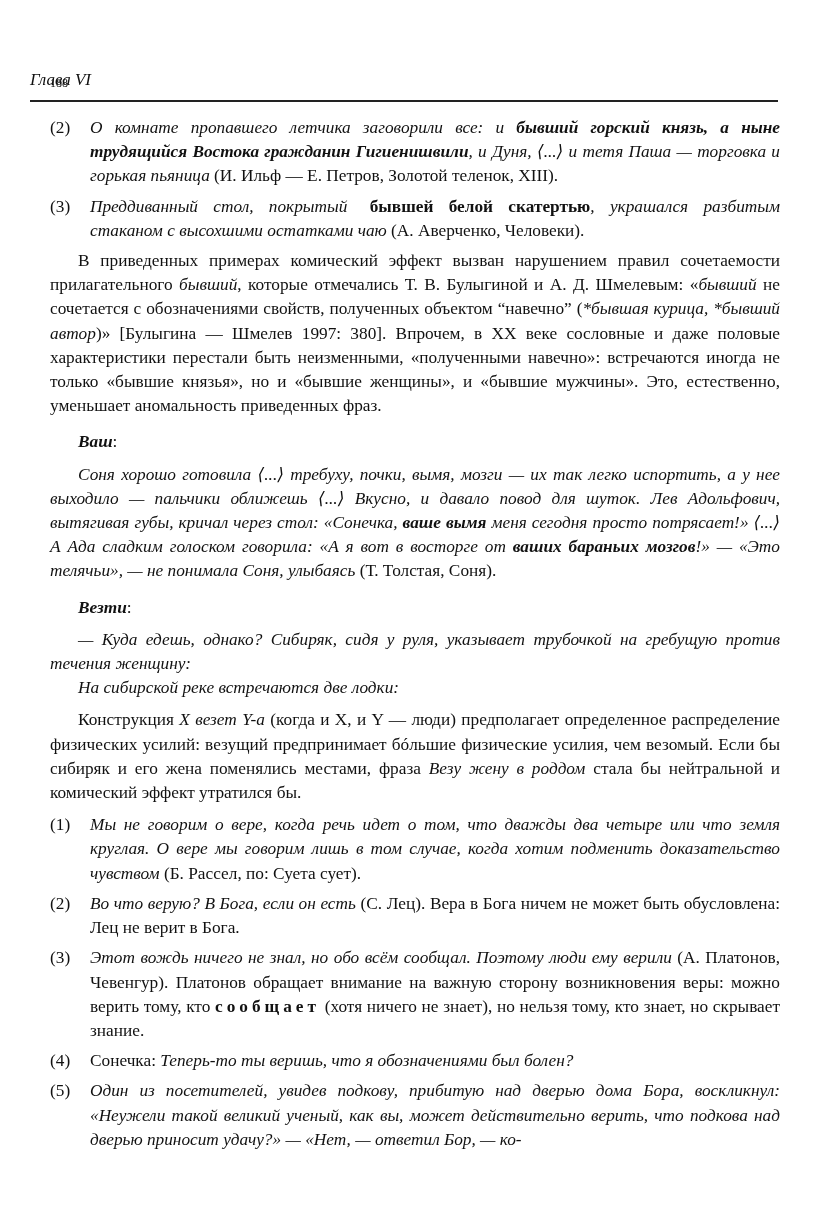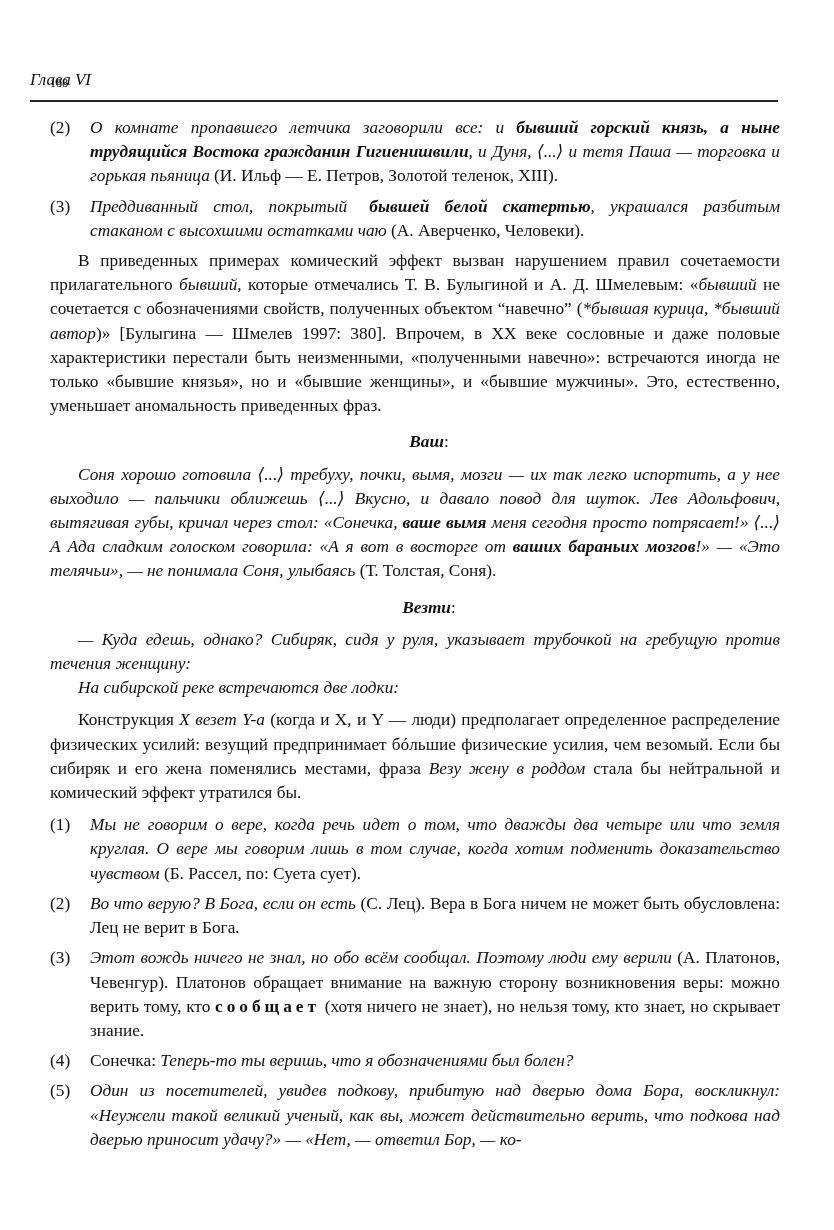--- a/index.html
+++ b/index.html
@@ -10,21 +10,21 @@
             border-bottom: 2px solid #222; }
   .page-num { position: absolute; left: 20px; top: 6px; font-size: 12px; }
   .running-title { position: absolute; left: 0; right: 0; top: 0; text-align: left;
                    font-style: italic; font-size: 17px; }
   .content { position: absolute; top: 116px; left: 0; width: 730px; font-size: 17.3px; line-height: 24.2px; }
   .ex { display: flex; margin: 0 0 6px 0; }
   .ex .num { width: 40px; flex: 0 0 40px; }
   .ex .txt { flex: 1; text-align: justify; }
   p { margin: 0 0 8px 0; text-align: justify; }
   .indent { text-indent: 28px; }
-  .heading { font-weight: bold; font-style: italic; margin: 12px 0 8px 28px; text-align: center; }
+  .heading { font-weight: bold; font-style: italic; margin: 12px 0 8px 28px; }
   .heading .colon { font-weight: normal; font-style: normal; }
   i { }
   b { font-weight: bold; }
   .spaced { letter-spacing: 4px; font-weight: bold; }
   .quote-line { text-indent: 28px; text-align: justify; margin: 0; }
   .gap { height: 8px; }
 </style>
 </head>
 <body>
 
@@ -35,21 +35,21 @@
   </div>
 
   <div class="content">
     <div id="examples-top">
         <div class="ex">
           <span class="num">(2)</span>
           <span class="txt"><i>О комнате пропавшего летчика заговорили все: и </i><b style="font-style: italic;">бывший горский князь, а ныне трудящийся Востока гражданин Гигиенишвили</b><i>, и Дуня, ⟨...⟩ и тетя Паша — торговка и горькая пьяница</i><span> (И. Ильф — Е. Петров, Золотой теленок, XIII).</span></span>
         </div>
         <div class="ex">
           <span class="num">(3)</span>
-          <span class="txt"><i>Преддиванный стол, покрытый </i><b style="font-style: italic; margin-left: 7px;">бывшей белой скатертью</b><i>, украшался разбитым стаканом с высохшими остатками чаю</i><span> (А. Аверченко, Человеки).</span></span>
+          <span class="txt"><i>Преддиванный стол, покрытый </i><b style=" margin-left: 7px;">бывшей белой скатертью</b><i>, украшался разбитым стаканом с высохшими остатками чаю</i><span> (А. Аверченко, Человеки).</span></span>
         </div>
       </div>
 
     <p class="indent" id="para1"><span>В приведенных примерах комический эффект вызван нарушением правил сочетаемости прилагательного </span><i>бывший</i><span>, которые отмечались Т. В. Булыгиной и А. Д. Шмелевым: «</span><i>бывший</i><span> не сочетается с обозначениями свойств, полученных объектом “навечно” (</span><i>*бывшая курица, *бывший автор</i><span>)» [Булыгина — Шмелев 1997: 380]. Впрочем, в XX веке сословные и даже половые характеристики перестали быть неизменными, «полученными навечно»: встречаются иногда не только «бывшие князья», но и «бывшие женщины», и «бывшие мужчины». Это, естественно, уменьшает аномальность приведенных фраз.</span></p>
 
     <div class="heading"><span>Ваш</span><span class="colon">:</span></div>
     <p class="indent" id="vash-quote"><i>Соня хорошо готовила ⟨...⟩ требуху, почки, вымя, мозги — их так легко испортить, а у нее выходило — пальчики оближешь ⟨...⟩ Вкусно, и давало повод для шуток. Лев Адольфович, вытягивая губы, кричал через стол: «Сонечка, </i><b style="font-style: italic;">ваше вымя</b><i> меня сегодня просто потрясает!» ⟨...⟩ А Ада сладким голоском говорила: «А я вот в восторге от </i><b style="font-style: italic;">ваших бараньих мозгов</b><i>!» — «Это телячьи», — не понимала Соня, улыбаясь</i><span> (Т. Толстая, Соня).</span></p>
 
     <div class="heading"><span>Везти</span><span class="colon">:</span></div>
     <div id="vezti-lines">

